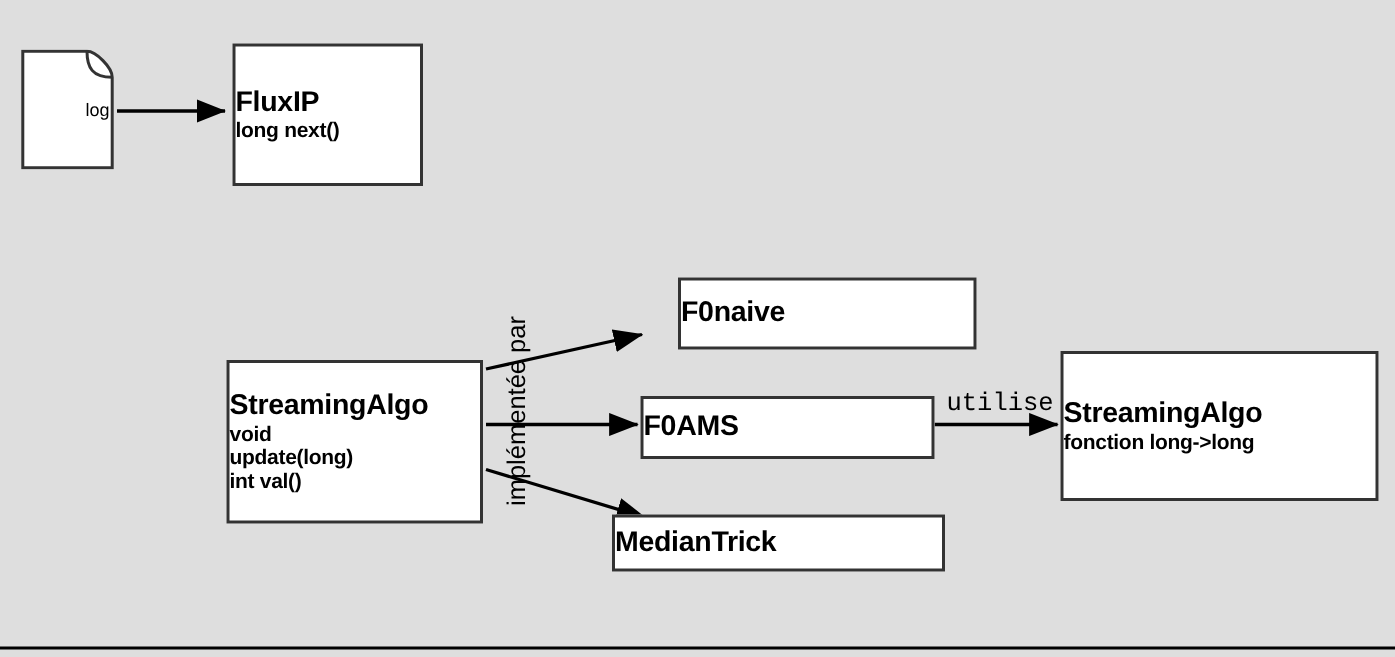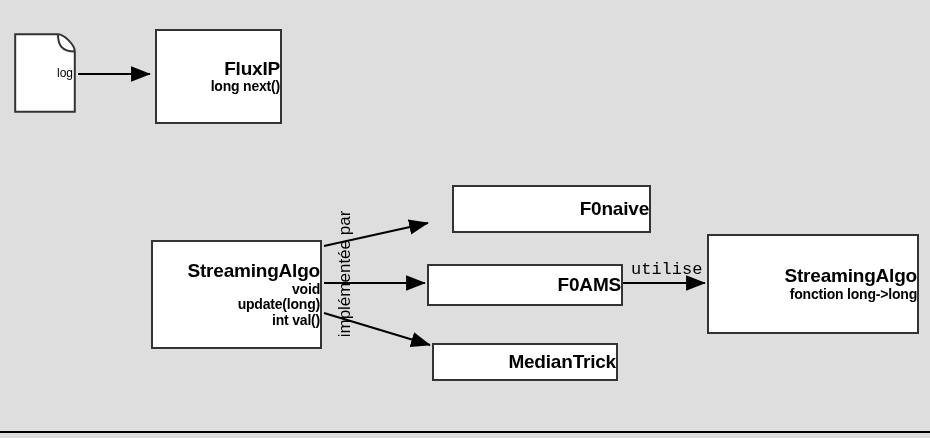--- a/index.html
+++ b/index.html
@@ -26,21 +26,21 @@
     height: 438px;
     pointer-events: none;
   }
   .node {
     position: absolute;
     background: #ffffff;
     border: 2px solid #333333;
     box-sizing: border-box;
     display: flex;
     flex-direction: column;
-    align-items: flex-end;
+    align-items: flex-start;
     justify-content: center;
     text-align: center;
     color: #000000;
     line-height: 1.13;
   }
   .node .title {
     font-weight: bold;
     font-size: 19px;
     letter-spacing: -0.2px;
   }
@@ -71,21 +71,21 @@
     justify-content: center;
     font-size: 12px;
     color: #000;
     margin-left: 20px;
   }
   
   #node-fluxip       { left: 155px; top: 29px;  width: 127px; height: 95px; }
   #node-streamingalgo{ left: 151px; top: 240px; width: 171px; height: 109px; }
   #node-f0naive      { left: 452px; top: 185px; width: 199px; height: 48px; }
   #node-f0ams        { left: 427px; top: 264px; width: 196px; height: 42px; }
-  #node-mediantrick  { left: 432px; top: 343px; width: 186px; height: 38px; }
+  #node-mediantrick  { left: 408px; top: 343px; width: 222px; height: 38px; }
   #node-hashfunction { left: 707px; top: 234px; width: 212px; height: 100px; }
 
   
   .edge-label {
     position: absolute;
     font-size: 17px;
     color: #000;
     white-space: nowrap;
   }
   #label-implementee-par {

